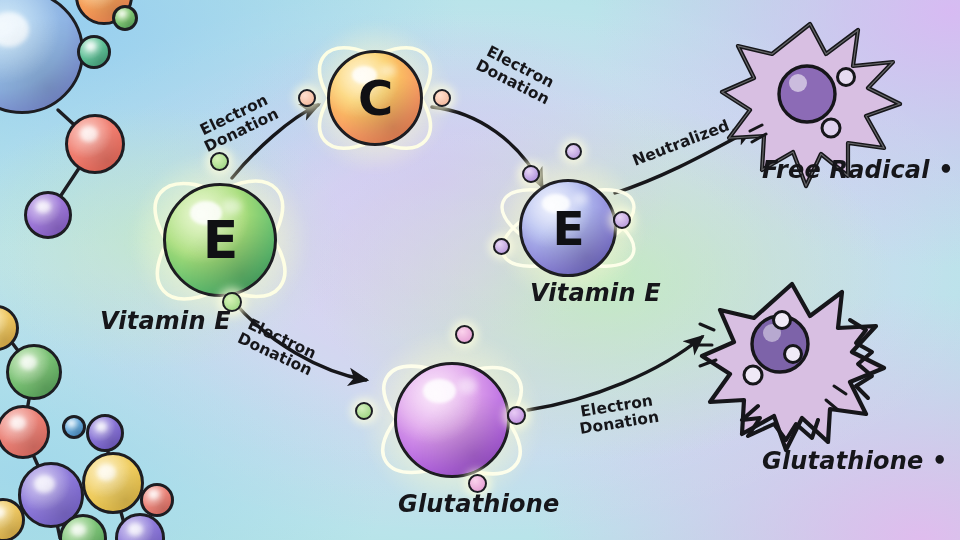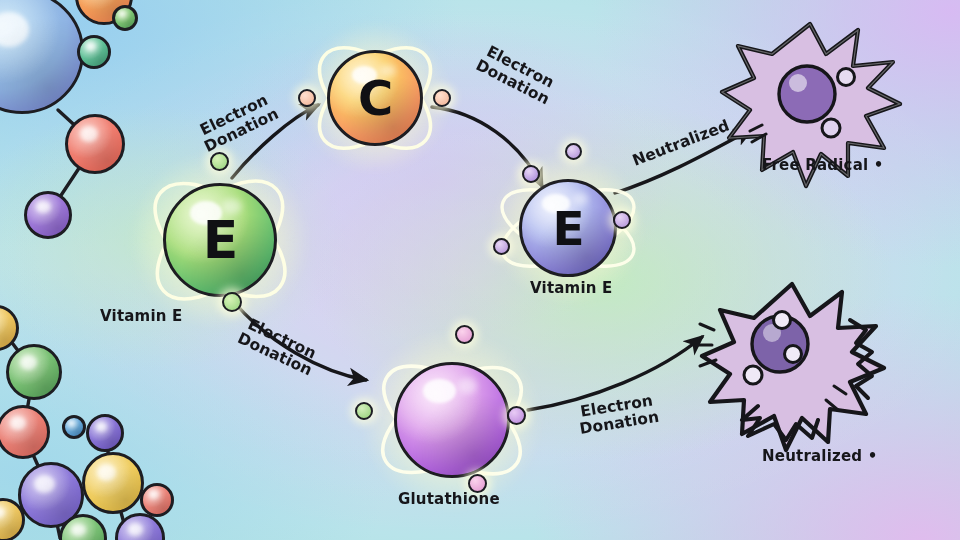--- a/index.html
+++ b/index.html
@@ -41,21 +41,21 @@
                radial-gradient(circle at 70% 82%, rgba(0,0,0,.16) 0%, rgba(0,0,0,0) 52%);}
   .ball .letter{position:absolute;inset:0;display:flex;align-items:center;justify-content:center;
     color:#101014;font-weight:700;font-family:"DejaVu Sans","Liberation Sans",sans-serif;
     letter-spacing:-1px;}
   .electron{position:absolute;border-radius:50%;border:2.6px solid #1d1d22;box-sizing:border-box;
     box-shadow:0 0 9px 4px rgba(255,255,220,.75);}
 
   
   .lbl{position:absolute;color:#16161a;font-weight:700;white-space:nowrap;
        font-family:"DejaVu Sans","Liberation Sans",sans-serif;}
-  .namelbl{font-size:15px;letter-spacing:.2px;}
+  .namelbl{font-size:24px;letter-spacing:.2px;font-style:italic;}
   .arrlbl{font-size:15.5px;line-height:1.12;text-align:center;letter-spacing:.1px;}
   .arrlbl span{display:block;}
 
   
   .mnode{position:absolute;border-radius:50%;border:3px solid #1d1d22;box-sizing:border-box;overflow:hidden;}
   .mnode .hl{position:absolute;left:22%;top:16%;width:34%;height:30%;border-radius:50%;
     background:rgba(255,255,255,.72);filter:blur(2px);}
   .mnode .sh{position:absolute;inset:0;border-radius:50%;
     background:radial-gradient(circle at 34% 28%, rgba(255,255,255,.5) 0%, rgba(255,255,255,0) 50%),
                radial-gradient(circle at 72% 80%, rgba(0,0,0,.14) 0%, rgba(0,0,0,0) 55%);}
@@ -286,21 +286,21 @@
       <span class="shade"></span>
     </div>
     <div class="electron" style="left:-39px;top:40px;width:18px;height:18px;background:radial-gradient(circle at 35% 30%, #d4f0bd 0%, #a6d98c 70%);"></div>
     <div class="electron" style="left:61px;top:-37px;width:19px;height:19px;background:radial-gradient(circle at 35% 30%, #fbd3ec 0%, #e9a8d8 70%);"></div>
     <div class="electron" style="left:113px;top:44px;width:19px;height:19px;background:radial-gradient(circle at 35% 30%, #e8cbf5 0%, #c79ae2 70%);"></div>
     <div class="electron" style="left:74px;top:112px;width:19px;height:19px;background:radial-gradient(circle at 35% 30%, #fbd3ec 0%, #e9a8d8 70%);"></div>
   </div>
   <div class="lbl namelbl" style="left:398px;top:484px;margin-top:6px;">Glutathione</div>
 
   <div class="lbl namelbl" style="left:762px;top:156px;">Free Radical •</div>
-  <div class="lbl namelbl" style="left:762px;top:447px;">Neutralized •</div>
+  <div class="lbl namelbl" style="left:762px;top:447px;">Glutathione •</div>
 
   <div class="lbl arrlbl" style="left:198px;top:106px;transform:rotate(-26deg);">
     <span>Electron</span>
     <span>Donation</span>
   </div>
 
   <div class="lbl arrlbl" style="left:476px;top:58px;transform:rotate(27deg);">
     <span>Electron</span>
     <span>Donation</span>
   </div>

